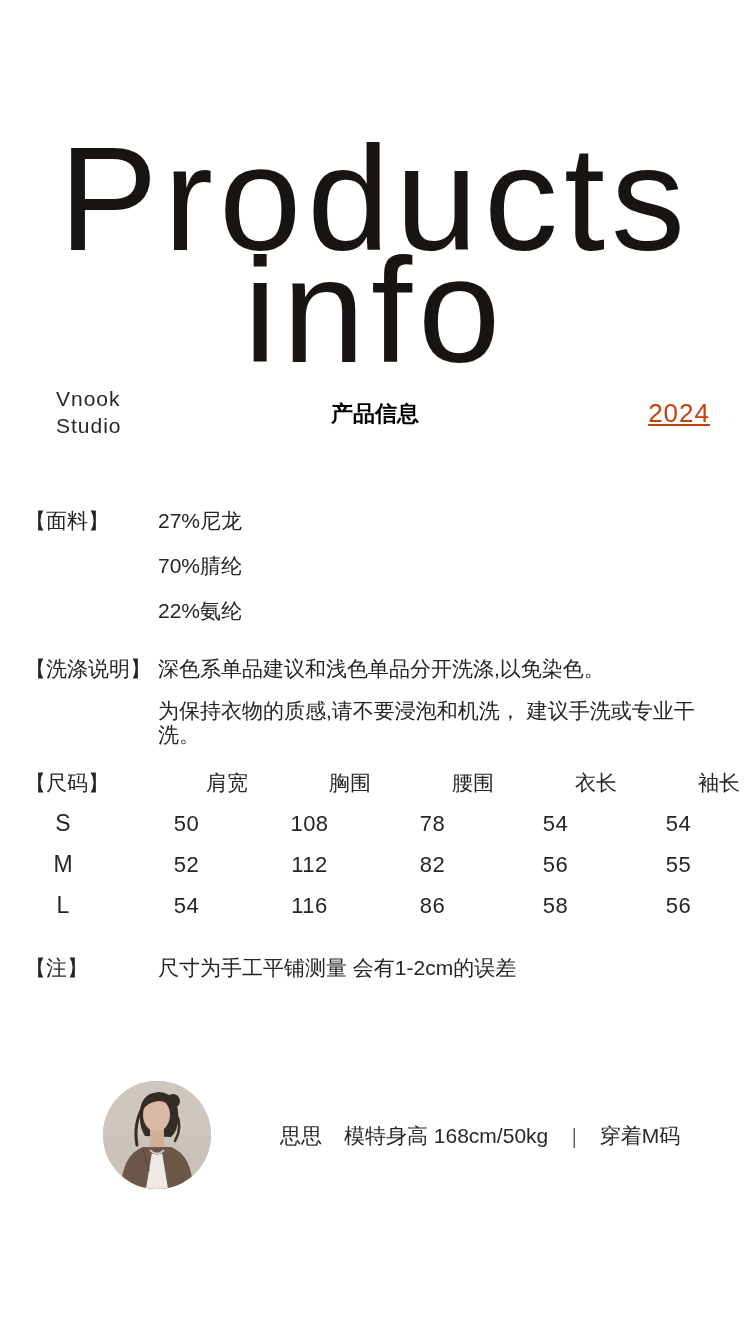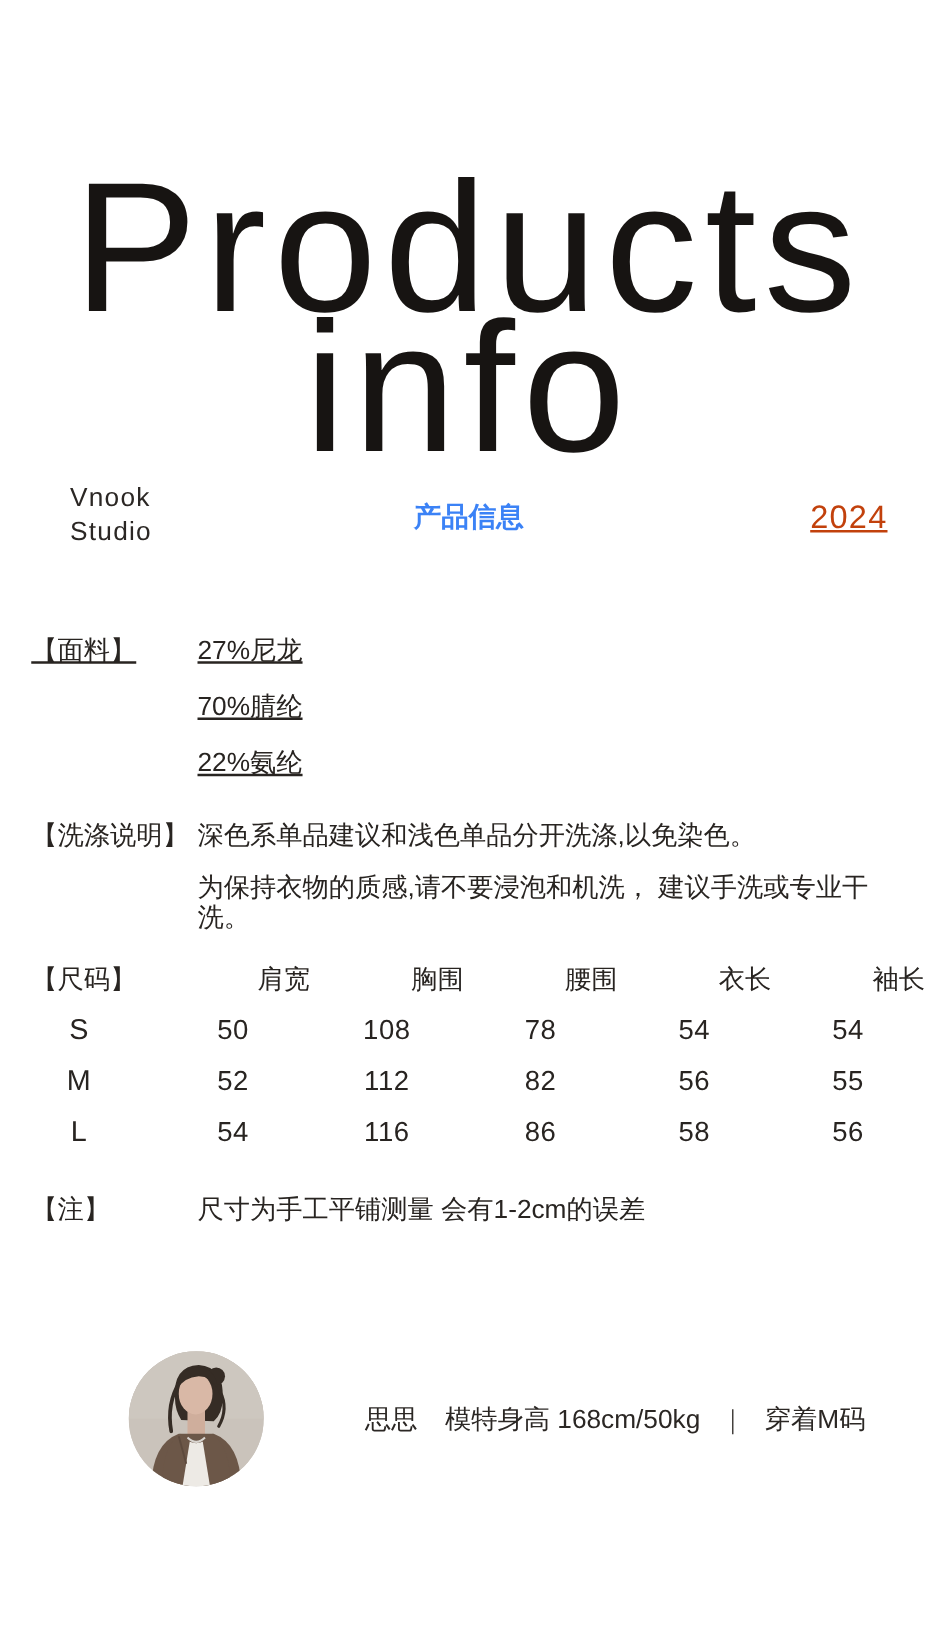--- a/index.html
+++ b/index.html
@@ -32,21 +32,21 @@
     left: 56px; top: 385px;
     font-size: 21px; line-height: 27px;
     letter-spacing: 1px;
     color: #2b2724;
   }
   .subtitle-cn {
     position: absolute;
     left: 0; top: 399px; width: 750px;
     text-align: center;
     font-size: 22px; font-weight: 600;
-    color: #3b82f6;
+    color: #000000;
   }
   .year {
     position: absolute;
     right: 40px; top: 398px;
     font-size: 26px; letter-spacing: 1px;
     color: #c2410c;
     text-decoration: underline;
   }
 
   
@@ -54,21 +54,21 @@
     position: absolute;
     left: 25px; right: 20px;
     display: flex;
     align-items: flex-start;
     font-size: 21px;
     line-height: 24px;
   }
   .info-label { width: 133px; flex-shrink: 0; white-space: nowrap; }
   .info-body  { flex: 1; }
   .info-body .line { margin-bottom: 21px; }
-  .row-fabric  { top: 509px; text-decoration: underline; }
+  .row-fabric  { top: 509px; }
   .row-washing { top: 657px; }
   .row-washing .line { margin-bottom: 18px; }
   .row-note    { top: 956px; }
 
   
   .size-table {
     position: absolute;
     left: 25px; top: 762px; width: 715px;
     display: grid;
     grid-template-columns: 100px repeat(5, 1fr);
@@ -97,21 +97,21 @@
     position: absolute;
     left: 103px; top: 1081px;
     width: 108px; height: 108px;
     border-radius: 50%;
     overflow: hidden;
     background: #cac3bb;
   }
   .avatar svg { display: block; width: 108px; height: 108px; }
   .model-line {
     position: absolute;
-    left: 292px; top: 1122px;
+    left: 280px; top: 1122px;
     display: flex;
     align-items: center;
     font-size: 21px;
     line-height: 28px;
     color: #2b2724;
     white-space: nowrap;
   }
   .model-line .name  { margin-right: 22px; }
   .model-line .stats { margin-right: 16px; }
   .model-line .divider { margin-right: 16px; color: #43403d; font-size: 20px; }

